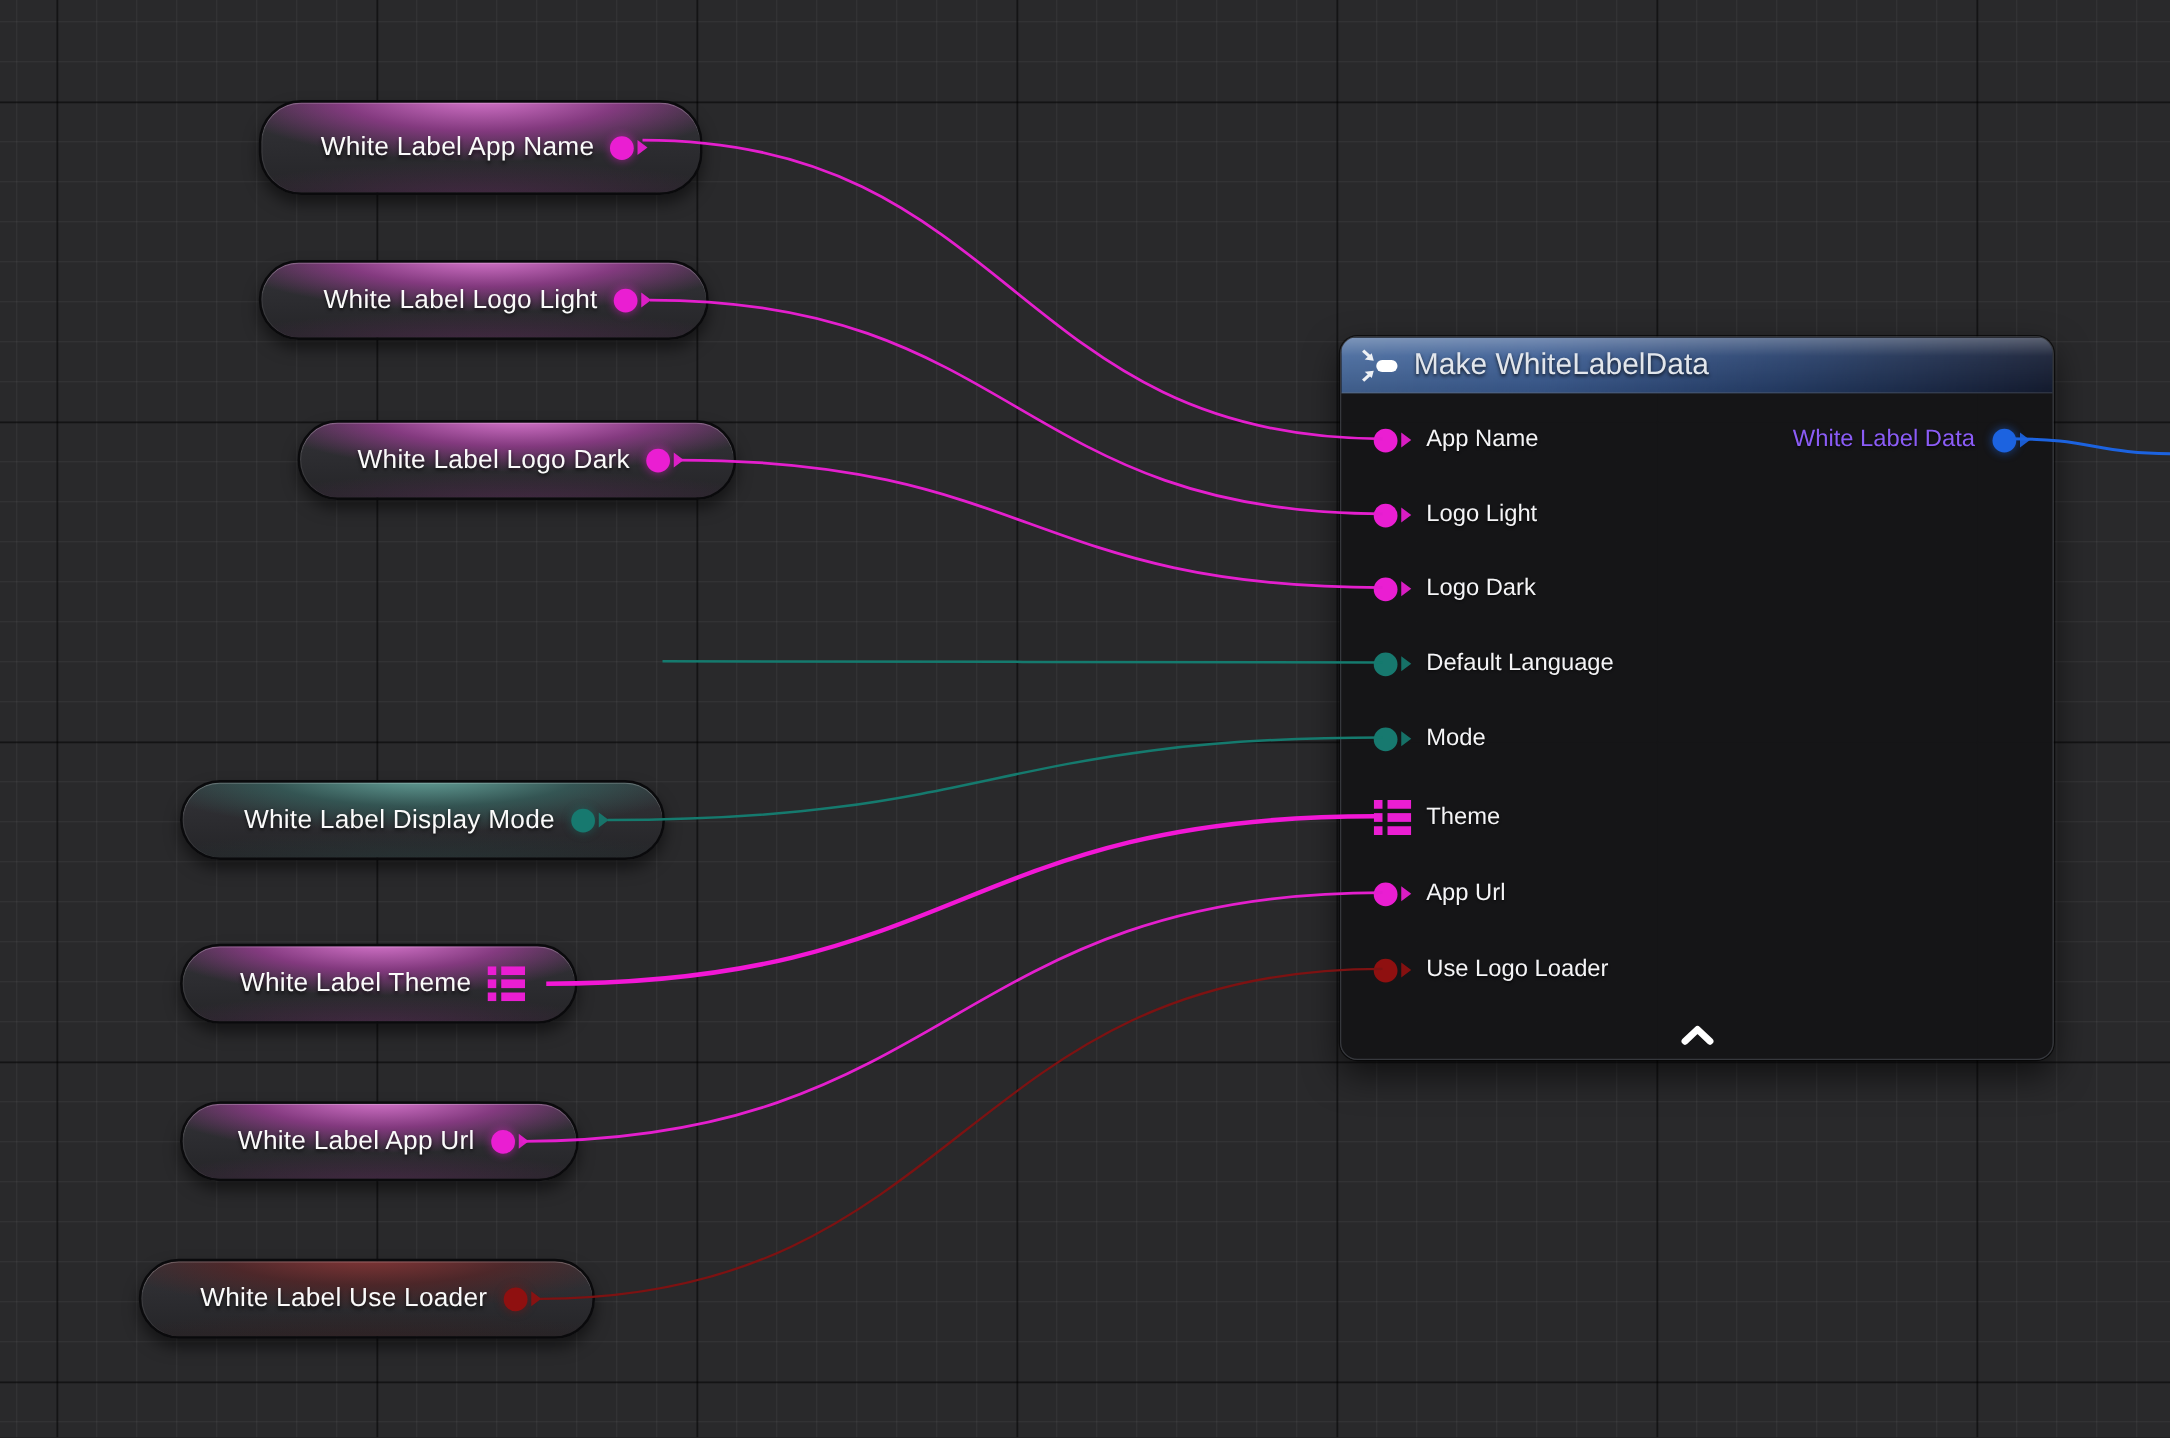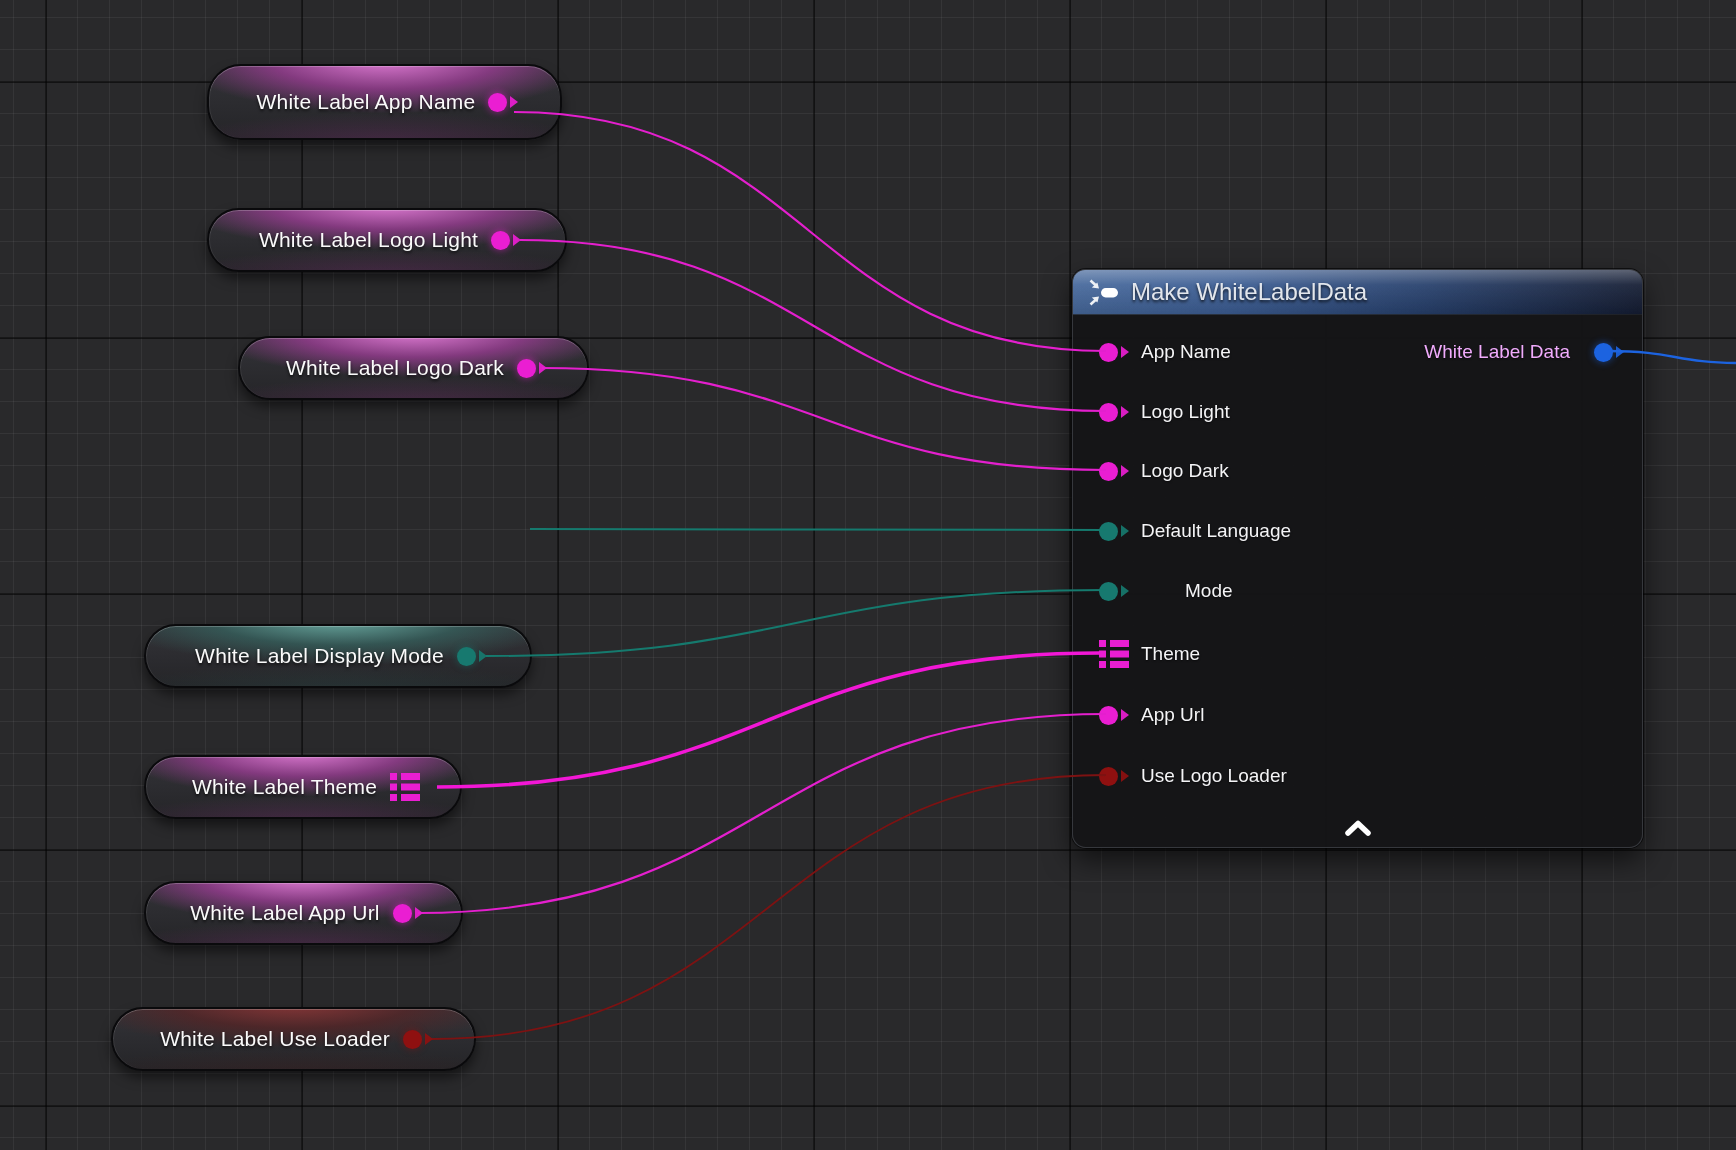--- a/index.html
+++ b/index.html
@@ -47,32 +47,32 @@
     display:flex;align-items:center;gap:12px;padding:0 16px;
     background:
       linear-gradient(180deg, rgba(255,255,255,0.30) 0%, rgba(255,255,255,0.06) 34%, rgba(0,0,0,0.12) 100%),
       linear-gradient(97deg, #47699c 0%, #3c5d93 28%, #27406c 62%, #151d33 100%);
     border-bottom:1px solid rgba(0,0,0,0.65);
   }
   .node-title{font-size:24px;font-weight:normal;color:#e2e6ec;text-shadow:0 2px 3px rgba(0,0,0,0.75);white-space:nowrap;}
   .pin-row{position:absolute;left:26px;height:34px;display:flex;align-items:center;}
   .pin-row .pin-label{font-size:19px;color:#f4f4f6;margin-left:12px;text-shadow:0 1px 2px rgba(0,0,0,0.6);white-space:nowrap;}
   .out-row{position:absolute;right:18px;height:34px;display:flex;align-items:center;}
-  .out-row .pin-label{font-size:19px;color:#f0abfc;margin-right:24px;text-shadow:0 1px 2px rgba(0,0,0,0.6);white-space:nowrap;}
+  .out-row .pin-label{font-size:19px;color:#8b5cf6;margin-right:14px;text-shadow:0 1px 2px rgba(0,0,0,0.6);white-space:nowrap;}
   .collapse-btn{position:absolute;left:50%;transform:translateX(-50%);bottom:6px;width:40px;height:26px;
     display:flex;align-items:center;justify-content:center;background:transparent;border:0;cursor:pointer;padding:0;}
 
   .wires{position:absolute;left:0;top:0;width:100%;height:100%;pointer-events:none;}
   .wires path{pointer-events:visibleStroke;}
 </style>
 </head>
 <body>
 
 <div class="canvas" id="stage">
-    <div class="pill" style="left: 207px; top: 64px; width: 355px; height: 76px; --glow-hot: rgba(233,128,221,0.95); --glow-soft: rgba(186,64,176,0.60); --glow-dim: rgba(150,50,140,0.28); --pin: #ea1ed2; --pin-halo: rgba(234,30,210,0.45);">
+    <div class="pill" style="left: 207px; top: 80px; width: 355px; height: 76px; --glow-hot: rgba(233,128,221,0.95); --glow-soft: rgba(186,64,176,0.60); --glow-dim: rgba(150,50,140,0.28); --pin: #ea1ed2; --pin-halo: rgba(234,30,210,0.45);">
       <span class="pill-label">White Label App Name</span>
       <span class="pin-glyph">
         <span class="pin-dot"></span>
         <span class="pin-wedge"></span>
       </span>
     </div>
     <div class="pill" style="left: 207px; top: 208px; width: 360px; height: 64px; --glow-hot: rgba(233,128,221,0.95); --glow-soft: rgba(186,64,176,0.60); --glow-dim: rgba(150,50,140,0.28); --pin: #ea1ed2; --pin-halo: rgba(234,30,210,0.45);">
       <span class="pill-label">White Label Logo Light</span>
       <span class="pin-glyph">
         <span class="pin-dot"></span>
@@ -152,21 +152,21 @@
         </span>
         <span class="pin-label">Logo Dark</span>
       </div>
       <div class="pin-row" style="top: 244px; --pin: #17796f; --pin-halo: rgba(0,0,0,0);">
         <span class="pin-glyph" style="margin-left: 0px;">
           <span class="pin-dot"></span>
           <span class="pin-wedge"></span>
         </span>
         <span class="pin-label">Default Language</span>
       </div>
-      <div class="pin-row" style="top: 304px; gap: 44px; --pin: #17796f; --pin-halo: rgba(0,0,0,0);">
+      <div class="pin-row" style="top: 304px; --pin: #17796f; --pin-halo: rgba(0,0,0,0);">
         <span class="pin-glyph" style="margin-left: 0px;">
           <span class="pin-dot"></span>
           <span class="pin-wedge"></span>
         </span>
         <span class="pin-label">Mode</span>
       </div>
       <div class="pin-row" style="top: 367px; text-align: center; --pin: #ea1ed2; --pin-halo: rgba(0,0,0,0);">
         <span class="pin-glyph" style="margin-left: 0px;">
           <svg width="30" height="28" viewBox="0 0 30 28">
             <rect x="0" y="0" width="7" height="7" fill="#ea1ed2"></rect>

